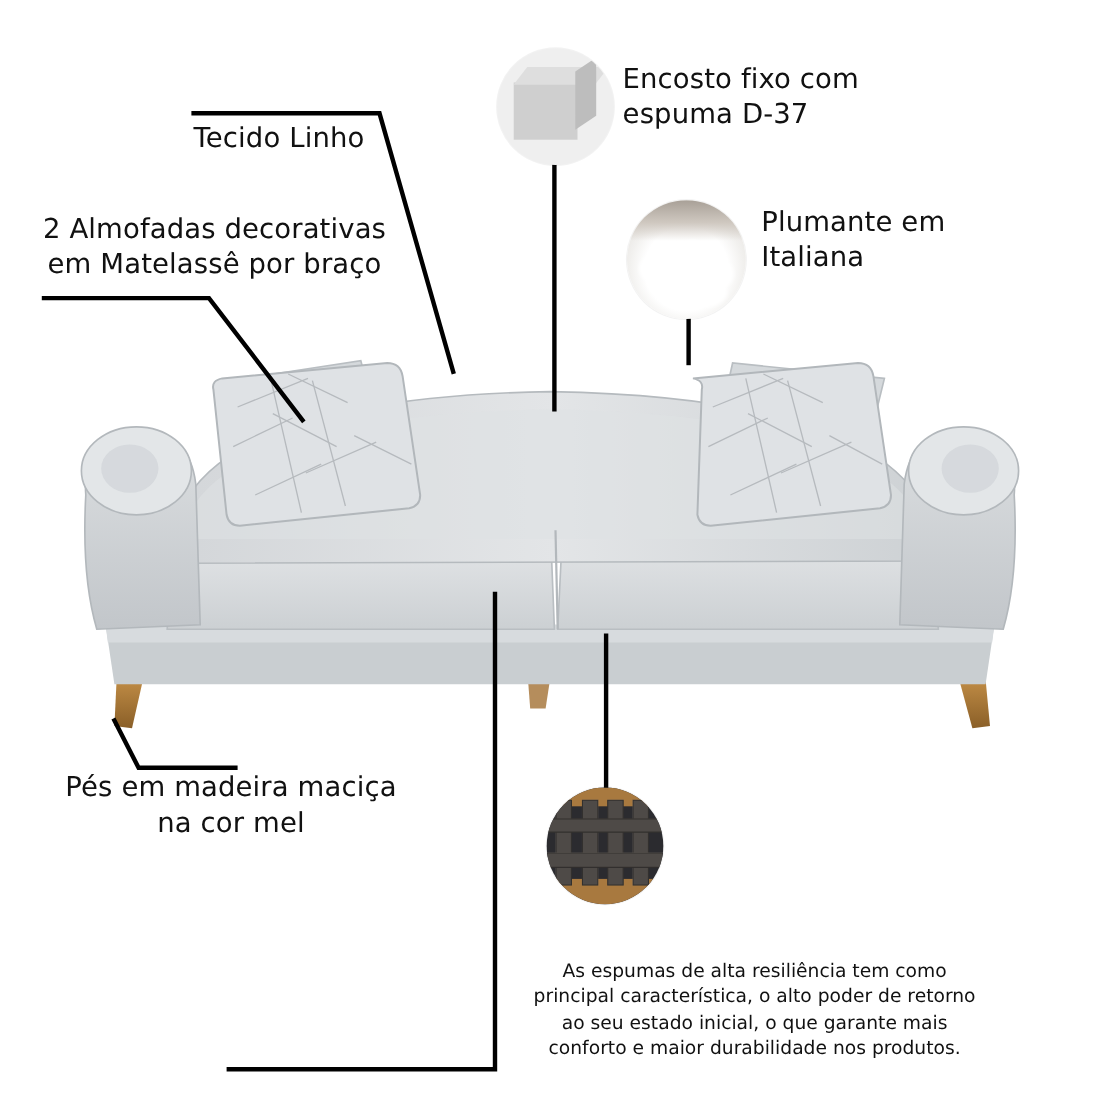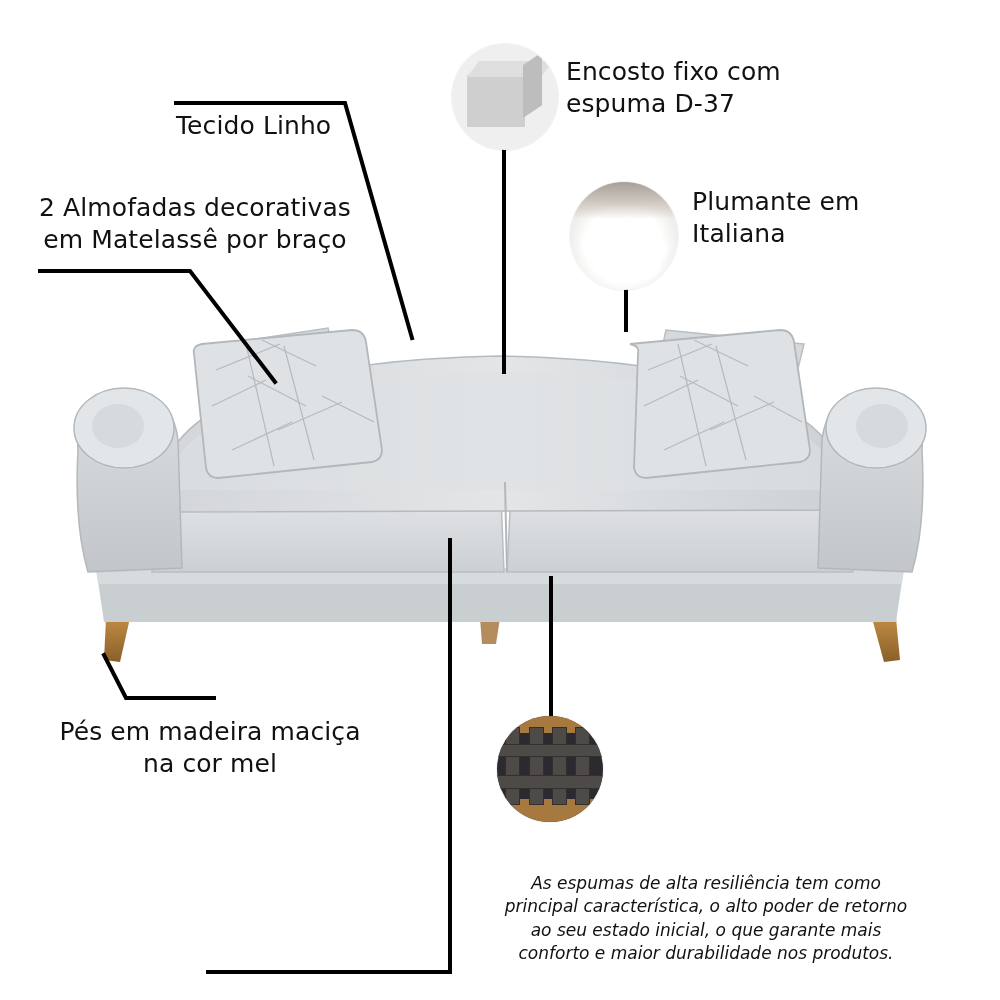--- a/index.html
+++ b/index.html
@@ -260,20 +260,20 @@
 
   <div class="label lbl-main ta-right" style="left:10px; top:192px; width:370px;">2 Almofadas decorativas
 em Matelassê por braço</div>
 
   <div class="label lbl-main ta-left" style="left:566px; top:56px; width:340px;">Encosto fixo com
 espuma D-37</div>
 
   <div class="label lbl-main ta-left" style="left:692px; top:186px; width:260px;">Plumante em
 Italiana</div>
 
-  <div class="label lbl-main ta-center" style="left:20px; top:716px; width:380px;">Pés em madeira maciça
+  <div class="label lbl-main ta-center" style="left:20px; top:700px; width:380px;">Pés em madeira maciça
 na cor mel</div>
 
 
 
-  <div class="label lbl-small ta-center" style="left:496px; top:872px; width:420px;font-style:italic;">As espumas de alta resiliência tem como principal característica, o alto poder de retorno ao seu estado inicial, o que garante mais conforto e maior durabilidade nos produtos.</div>
+  <div class="label lbl-small ta-center" style="left:476px; top:872px; width:420px;">As espumas de alta resiliência tem como principal característica, o alto poder de retorno ao seu estado inicial, o que garante mais conforto e maior durabilidade nos produtos.</div>
 
 </div>
 
 </body></html>

